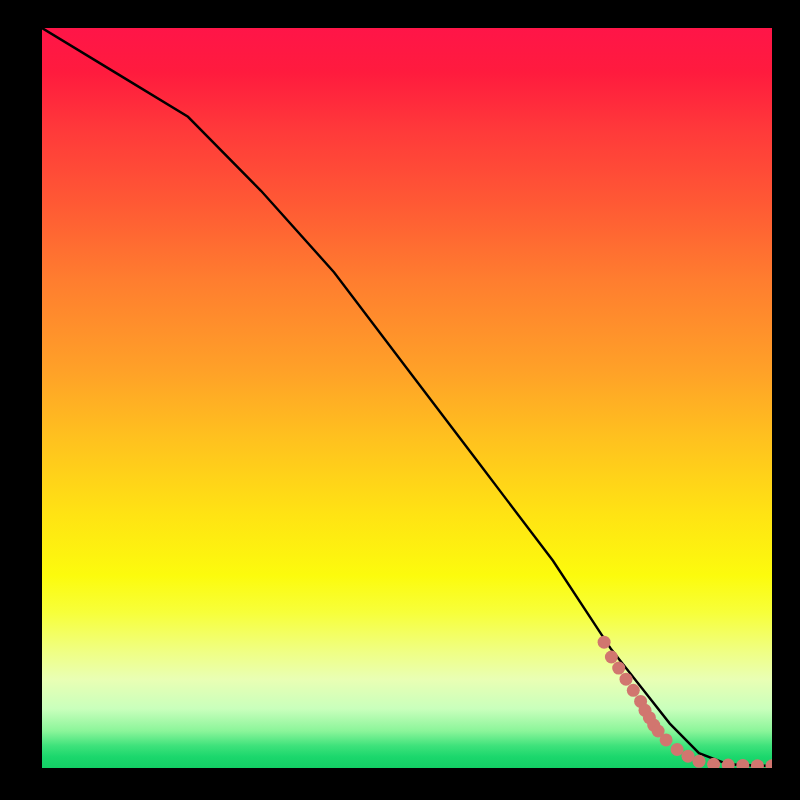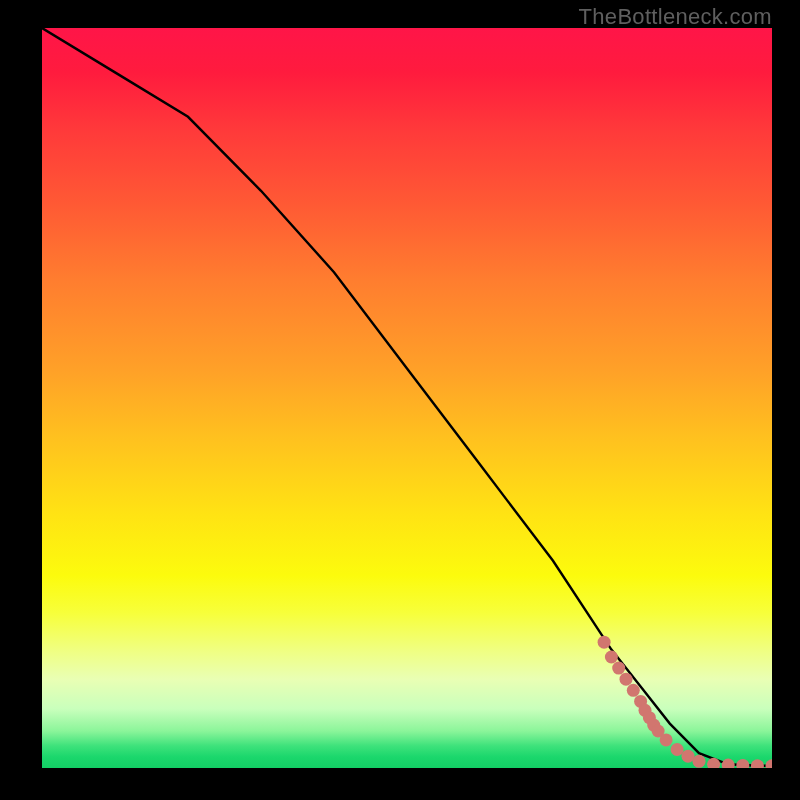--- a/index.html
+++ b/index.html
@@ -58,21 +58,20 @@
     color: #5f5f5f;
     font-size: 22px;
     letter-spacing: 0.3px;
     font-weight: 500;
   }
 </style>
 </head>
 <body>
 
 <div class="frame">
-  <div class="attrib">TheBottleneck.com</div>
 
   <div class="plot">
     <svg class="curve" viewBox="0 0 730 740" preserveAspectRatio="none">
       <path id="curve-path" fill="none" stroke="#000000" stroke-width="2.4" stroke-linecap="round" d="M 0.0 0.0 L 73.0 44.4 L 146.0 88.8 L 219.0 162.8 L 292.0 244.2 L 365.0 340.4 L 438.0 436.6 L 511.0 532.8 L 569.4 621.6 L 598.6 658.6 L 627.8 695.6 L 657.0 725.2 L 686.2 736.3 L 715.4 737.8 L 730.0 737.8"></path>
       <g id="markers">
           <circle cx="562.1" cy="614.2" r="6.5" fill="#d1766f"></circle>
           <circle cx="569.4" cy="629.0" r="6.5" fill="#d1766f"></circle>
           <circle cx="576.7" cy="640.1" r="6.5" fill="#d1766f"></circle>
           <circle cx="584.0" cy="651.2" r="6.5" fill="#d1766f"></circle>
           <circle cx="591.3" cy="662.3" r="6.5" fill="#d1766f"></circle>

